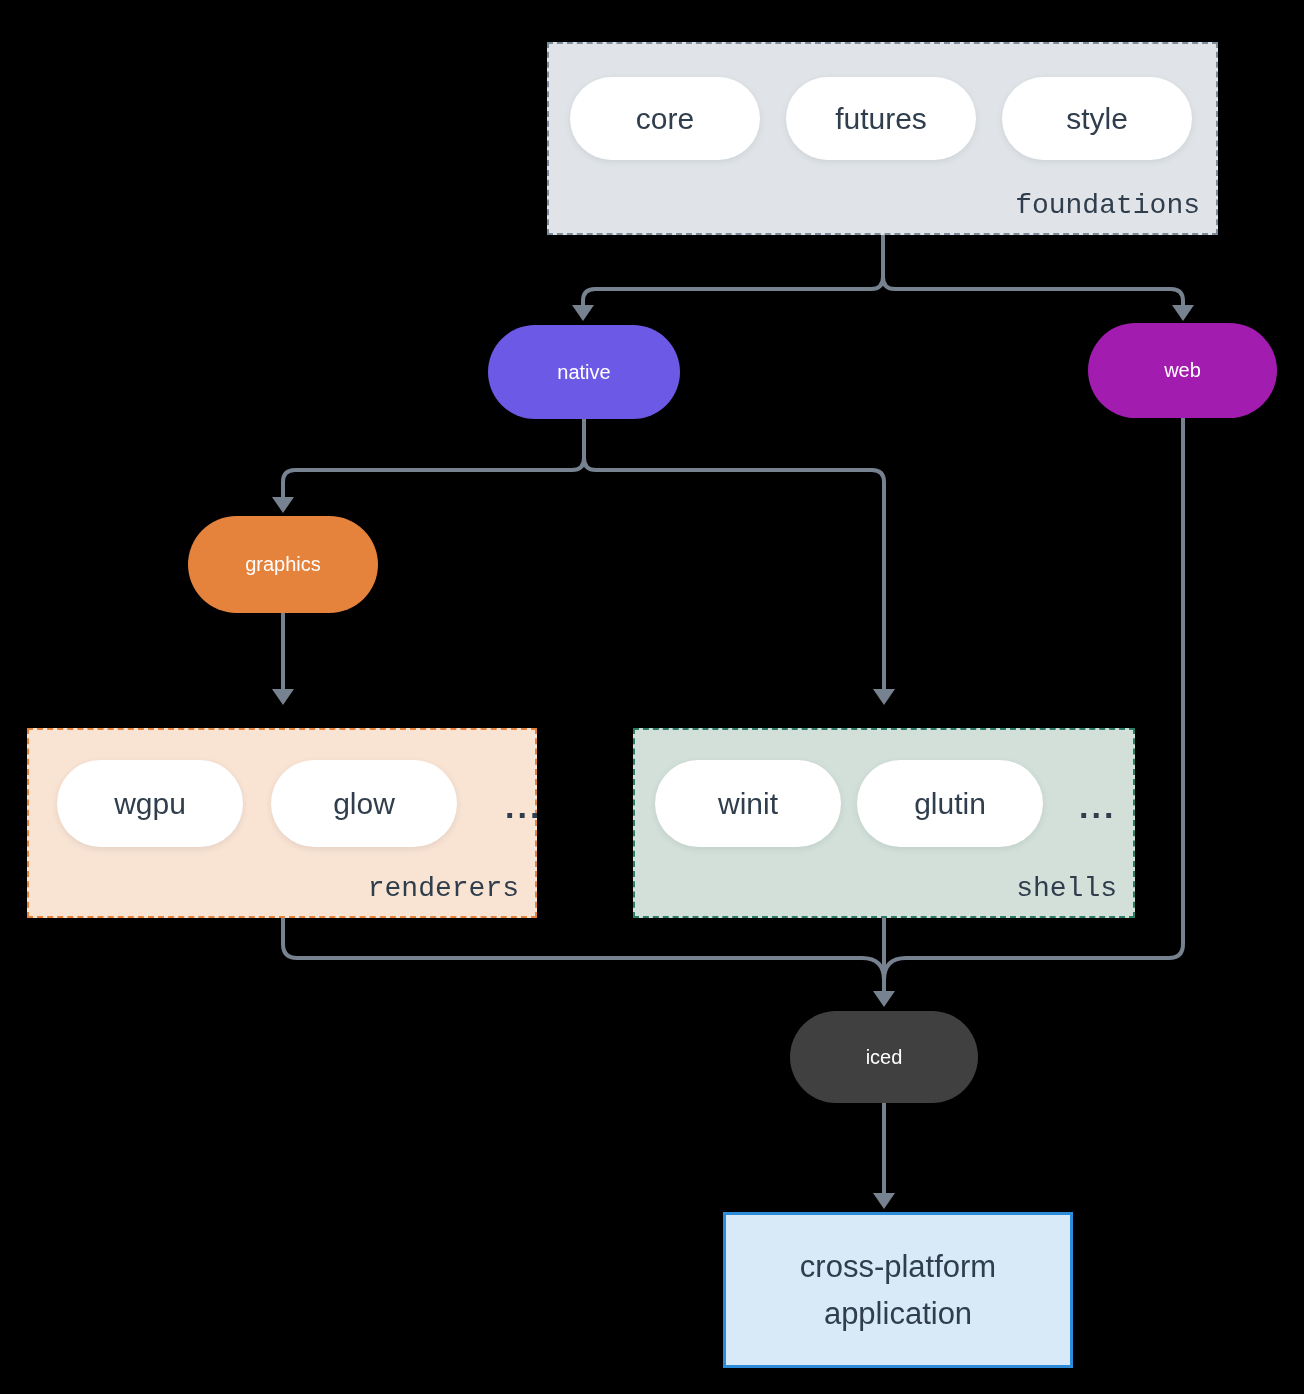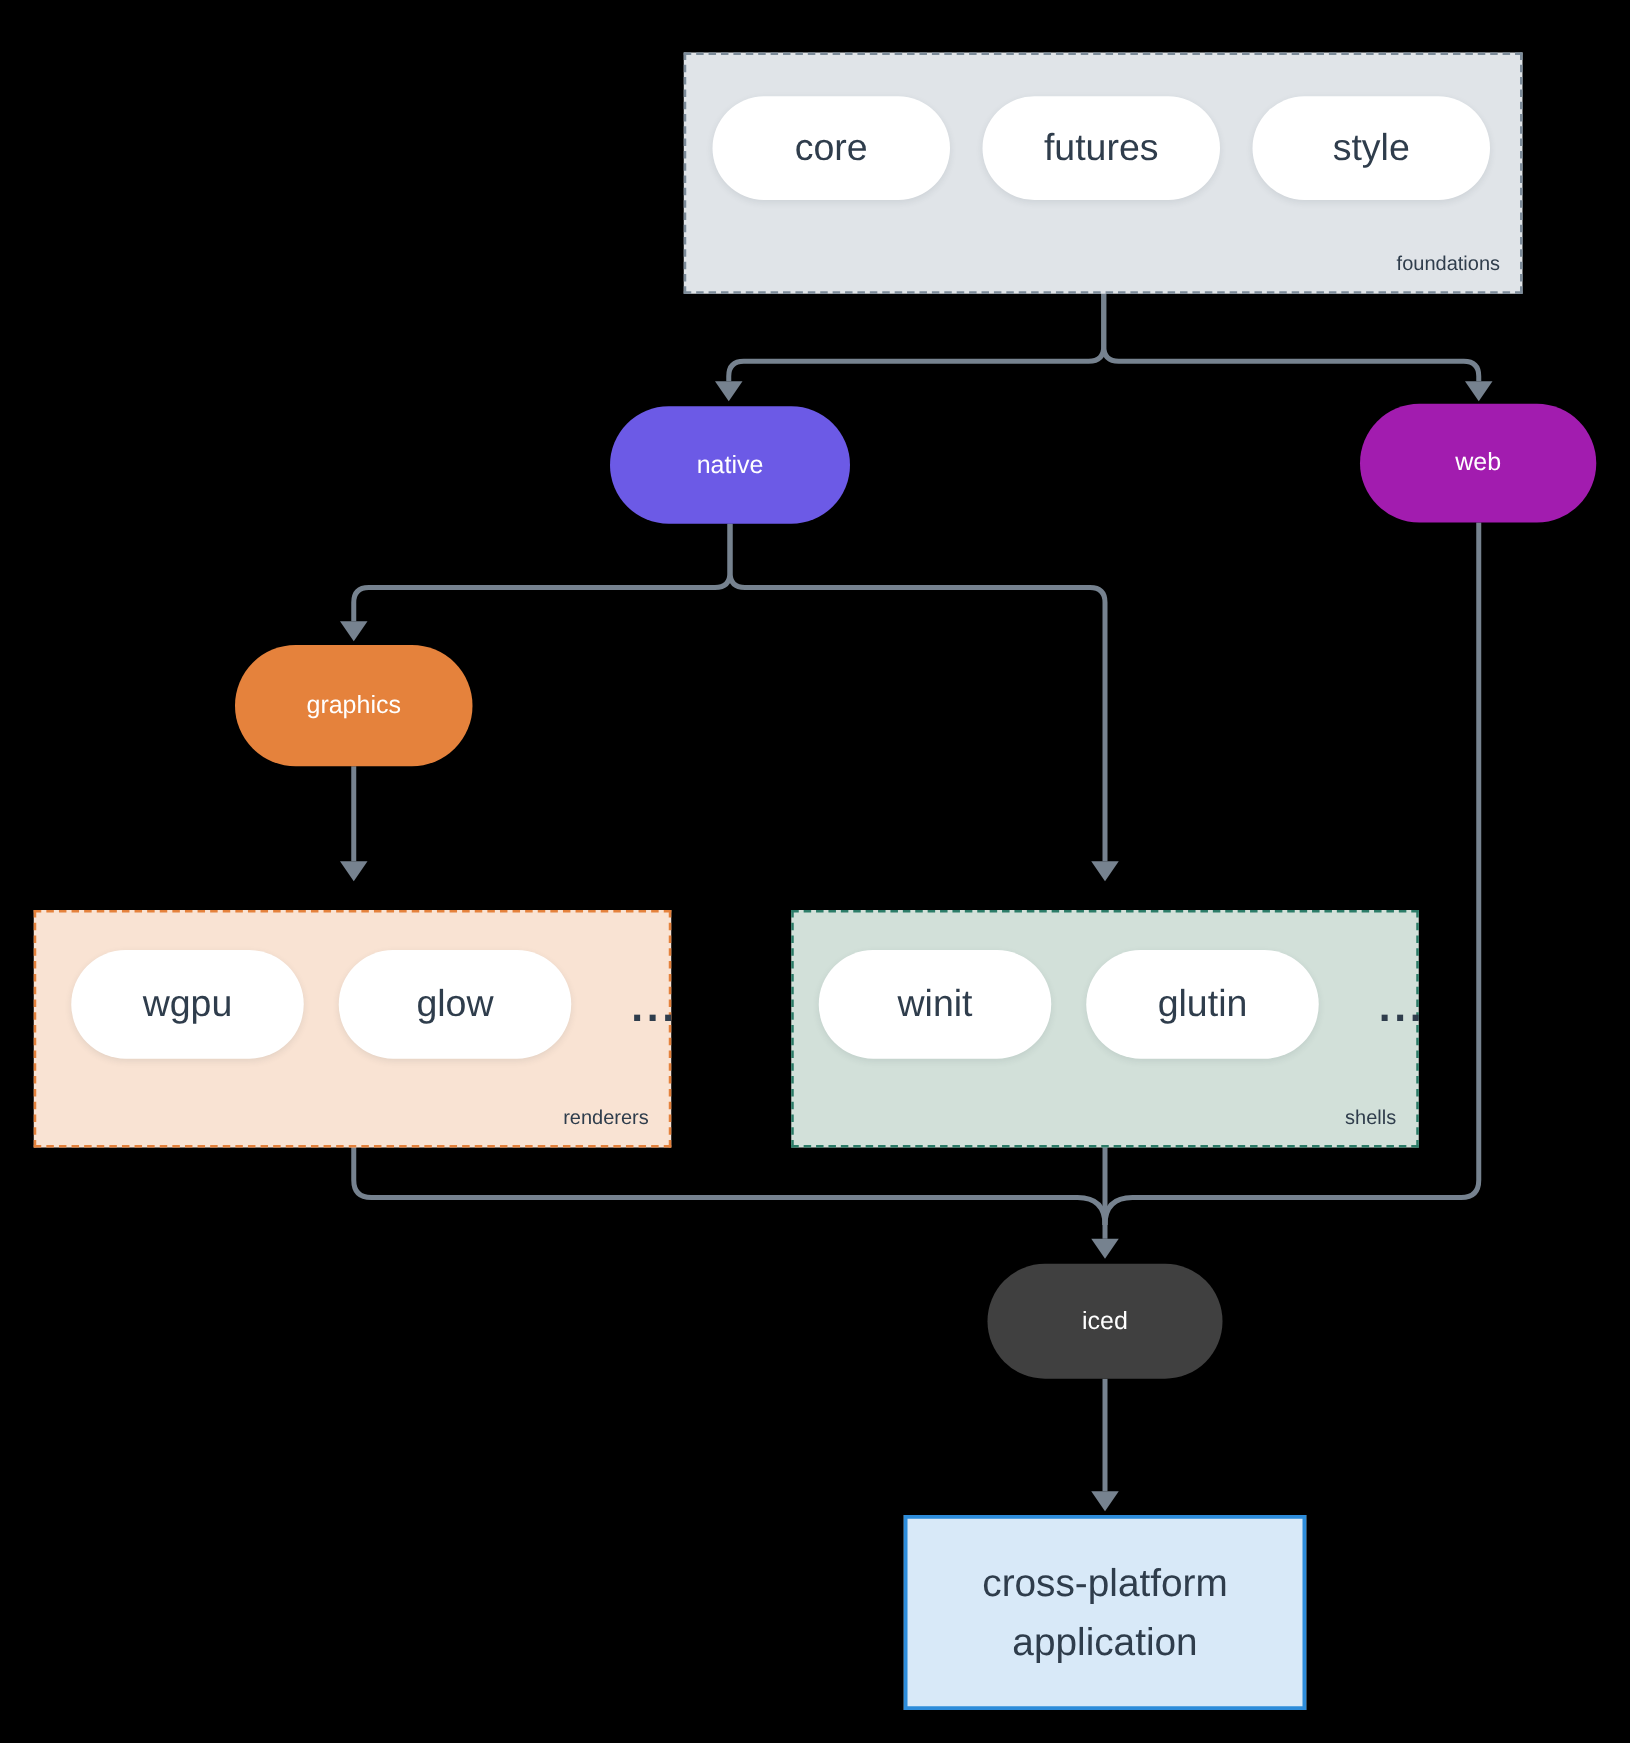--- a/index.html
+++ b/index.html
@@ -52,21 +52,21 @@
     background: #d2e0d9;
     border: 2px dashed #2c7c68;
   }
   .pill-row {
     position: absolute;
     display: flex;
     align-items: center;
   }
   .foundations .pill-row { left: 21px; top: 33px; gap: 26px; }
   .renderers   .pill-row { left: 28px; top: 30px; gap: 28px; }
-  .shells      .pill-row { left: 20px; top: 30px; gap: 28px; text-align: center; }
+  .shells      .pill-row { left: 20px; top: 30px; gap: 16px; text-align: center; }
   .pill-white {
     background: #ffffff;
     border-radius: 999px;
     display: flex;
     align-items: center;
     justify-content: center;
     color: #2f3d4c;
     font-size: 30px;
     box-shadow: 0 2px 6px rgba(40,55,70,0.10);
   }
@@ -79,39 +79,40 @@
     font-weight: bold;
     letter-spacing: 3px;
     margin-left: 20px;
     margin-top: 6px;
   }
   .group-label {
     position: absolute;
     right: 16px;
     bottom: 12px;
     color: #2f3d4c;
-    font-size: 16px;
+    font-size: 28px;
+    font-family: Liberation Mono, monospace;
   }
   .pill-colored {
     position: absolute;
     border-radius: 999px;
     display: flex;
     align-items: center;
     justify-content: center;
     color: #ffffff;
     font-size: 20px;
   }
   .pill-native   { left: 488px;  top: 325px;  width: 192px; height: 94px; background: #6c5ae6; }
   .pill-web      { left: 1088px; top: 323px;  width: 189px; height: 95px; background: #a21caf; }
   .pill-graphics { left: 188px;  top: 516px;  width: 190px; height: 97px; background: #e5823c; text-align: center; }
   .pill-iced     { left: 790px;  top: 1011px; width: 188px; height: 92px; background: #404040; }
   .app-box {
     position: absolute;
     left: 723px; top: 1212px;
-    width: 322px; height: 156px;
+    width: 350px; height: 156px;
     box-sizing: border-box;
     background: #d8e9f8;
     border: 3px solid #2d8cda;
     display: flex;
     flex-direction: column;
     align-items: center;
     justify-content: center;
     color: #2f3d4c;
     font-size: 31px;
     line-height: 47px;

